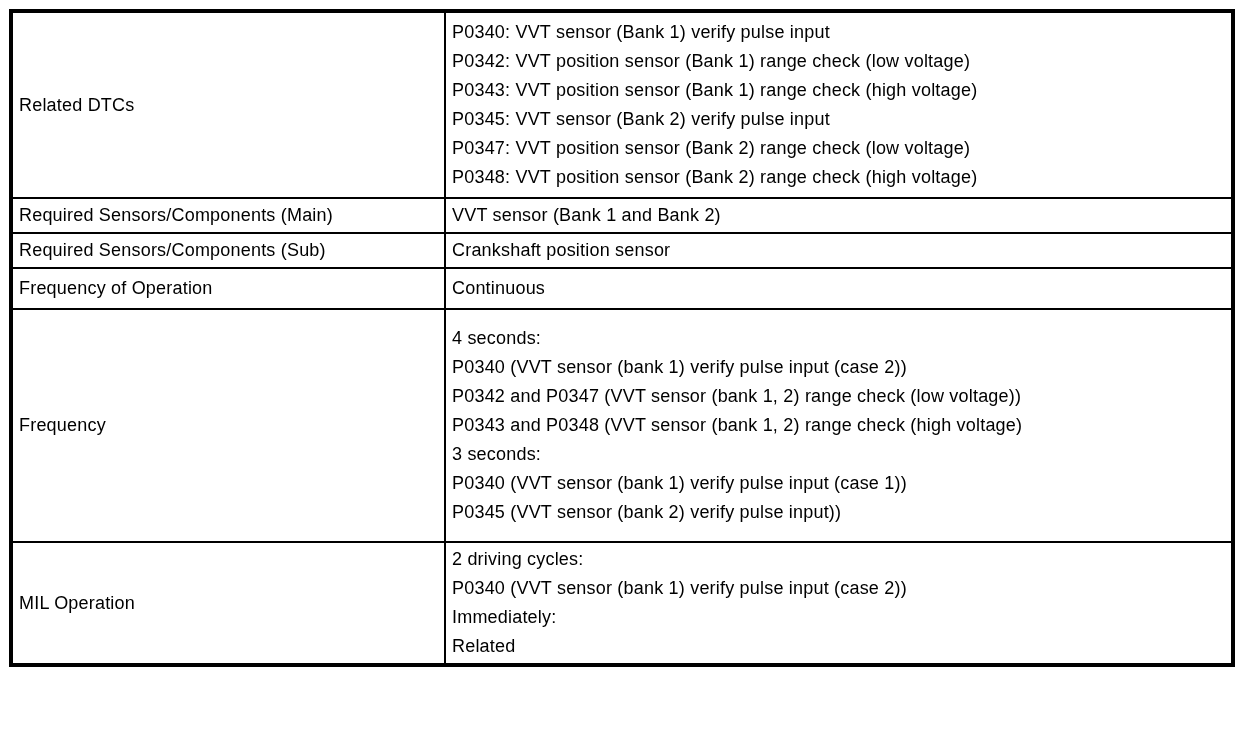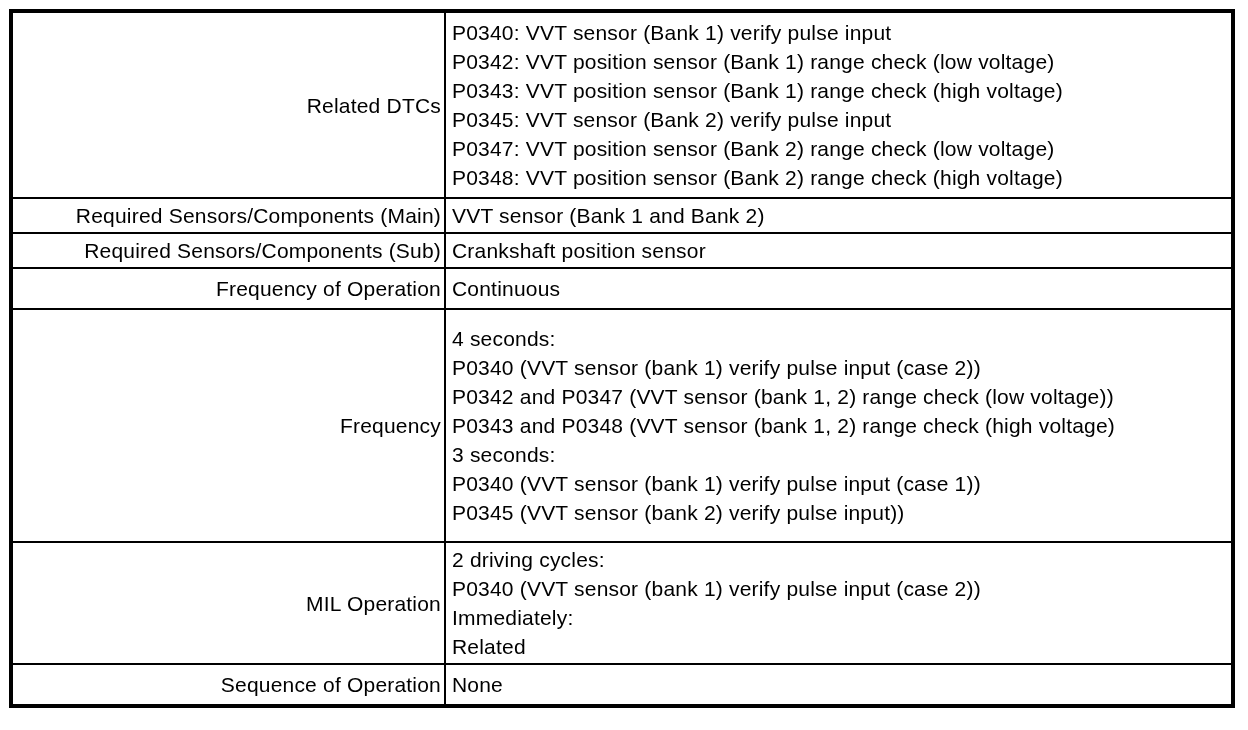--- a/index.html
+++ b/index.html
@@ -20,27 +20,27 @@
     table-layout: fixed;
     width: 1222px;
     border: 4px solid #000000;
     background: #ffffff;
   }
   table.spec-table td {
     border: 2px solid #000000;
     vertical-align: middle;
     padding: 2px 3px 2px 6px;
     color: #000000;
-    font-size: 21px;
+    font-size: 18px;
     line-height: 29px;
     letter-spacing: 0.2px;
     overflow: hidden;
     white-space: nowrap;
   }
-  td.label-cell { padding-right: 1px; text-align: right; }
+  td.label-cell { padding-right: 1px; }
   .line { white-space: nowrap; }
   tr.r1 { height: 187px; }
   tr.r2 { height: 26px; }
   tr.r3 { height: 28px; }
   tr.r4 { height: 41px; margin-top: 36px; }
   tr.r5 { height: 233px; }
   tr.r6 { height: 120px; }
   tr.r7 { height: 42px; }
   col.c-label { width: 434px; }
   col.c-value { width: 788px; }
@@ -98,21 +98,15 @@
       </tr>
       <tr class="r6">
         <td class="label-cell">MIL Operation</td>
         <td class="value-cell">
           <div class="line">2 driving cycles:</div>
           <div class="line">P0340 (VVT sensor (bank 1) verify pulse input (case 2))</div>
           <div class="line">Immediately:</div>
           <div class="line">Related</div>
         </td>
       </tr>
-      <tr class="r7">
-        <td class="label-cell">Sequence of Operation</td>
-        <td class="value-cell">
-          <div class="line">None</div>
-        </td>
-      </tr>
     </tbody>
   </table>
 </div>
 
 </body></html>

